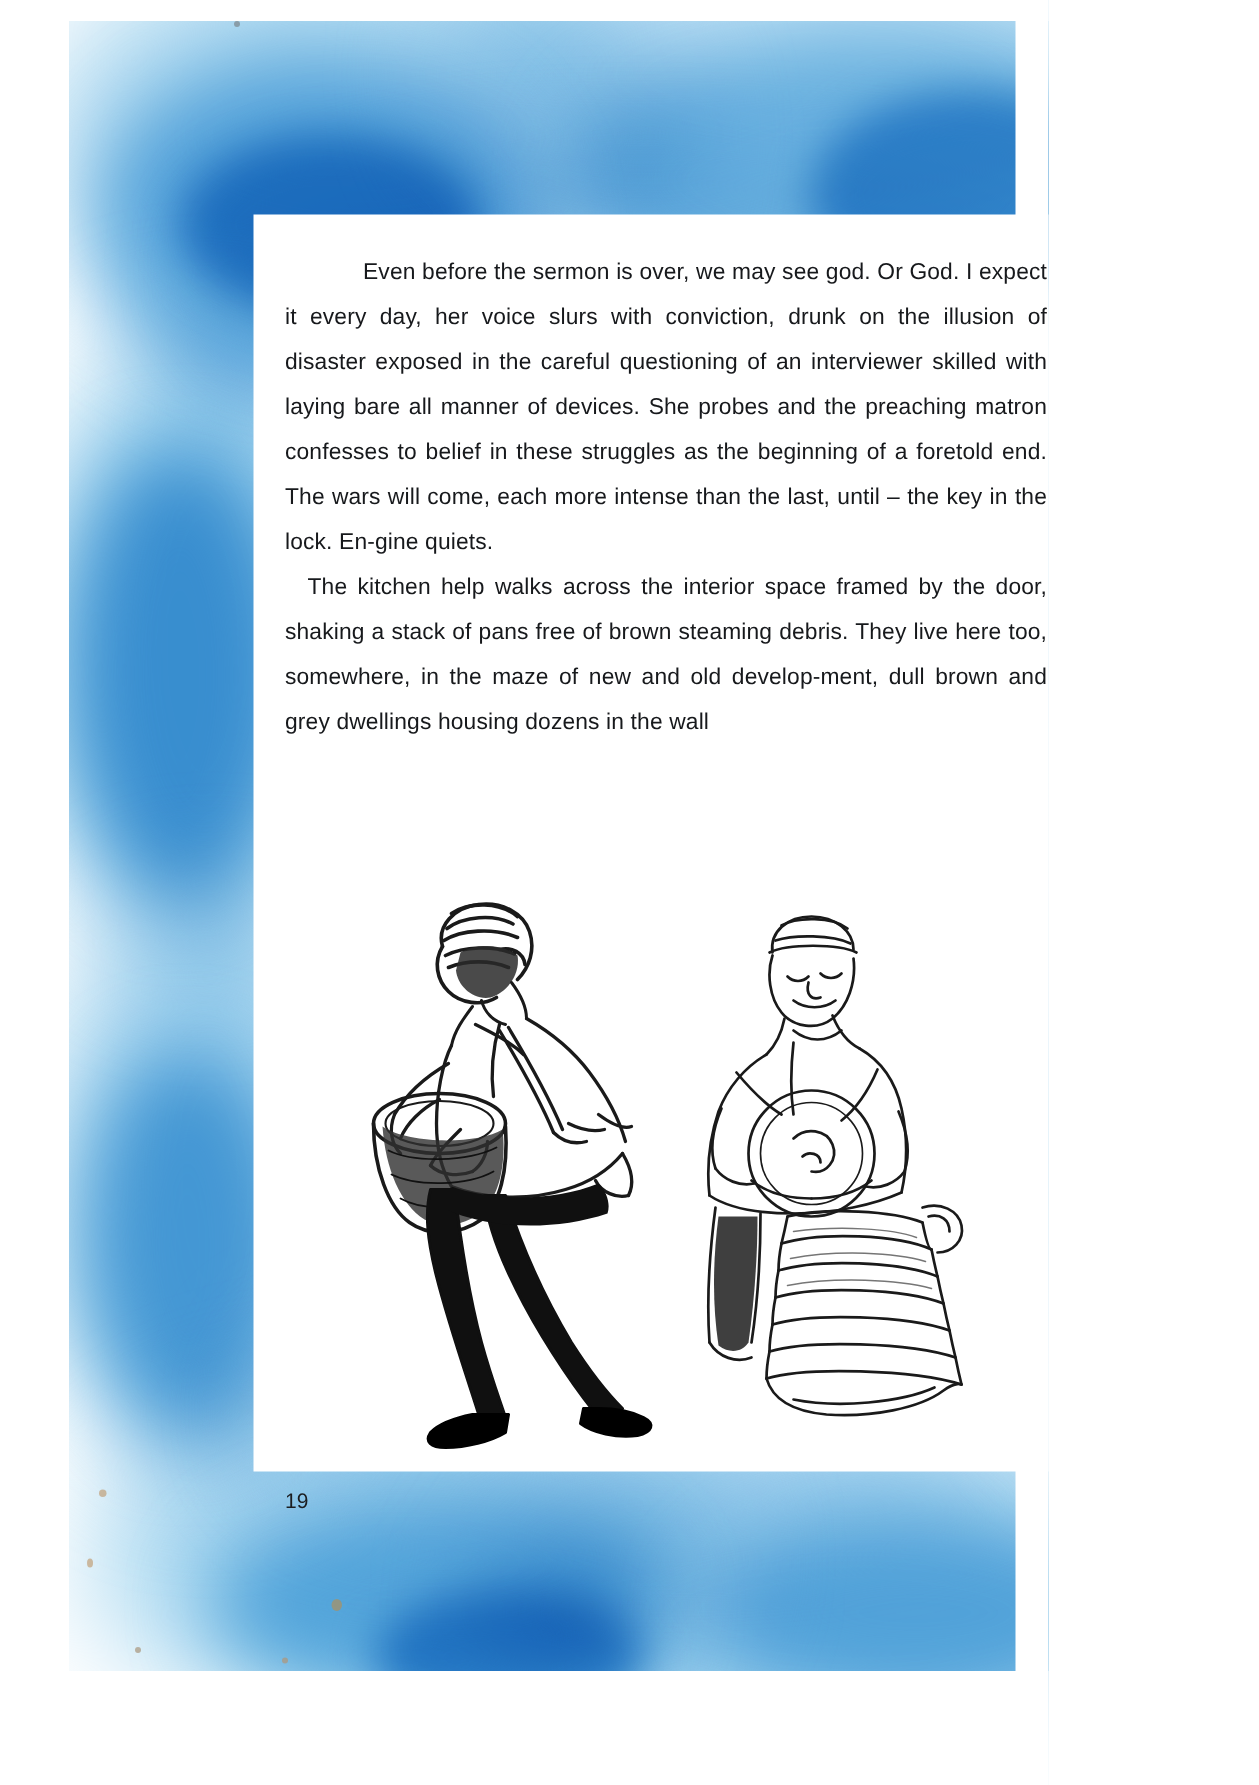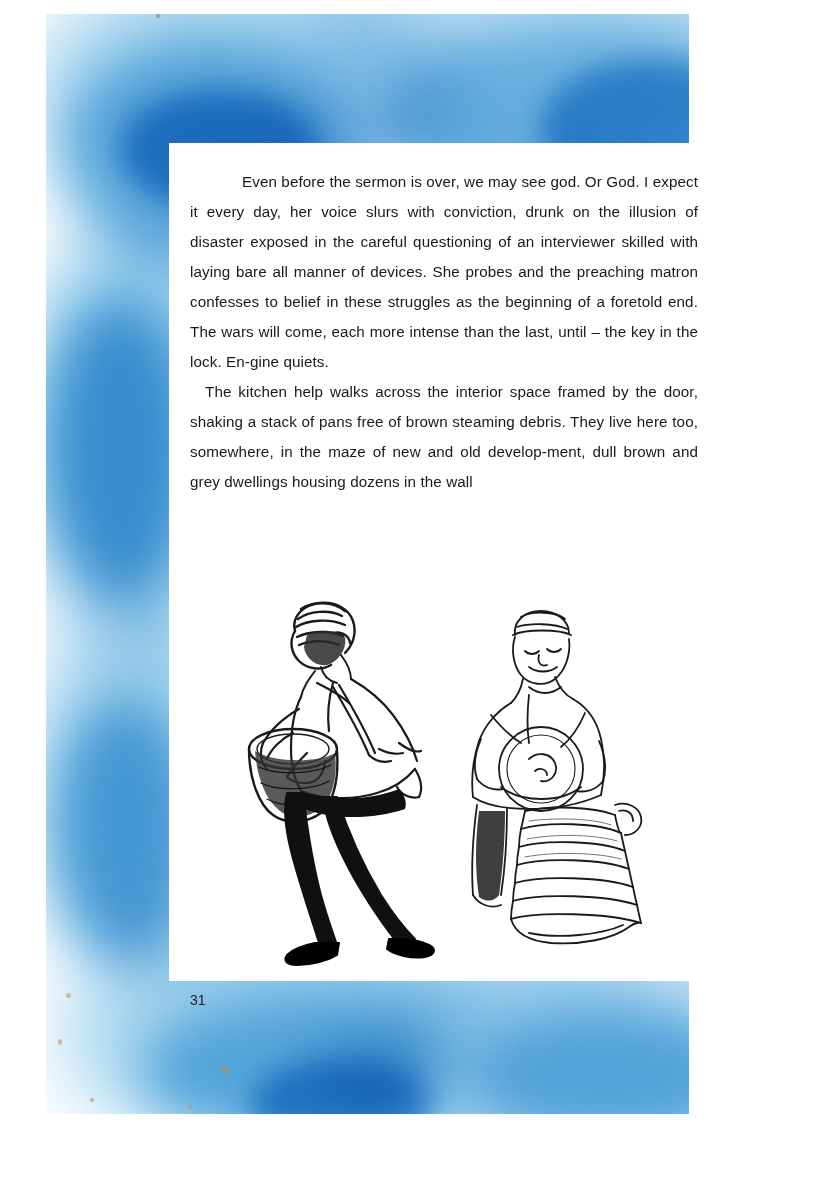--- a/index.html
+++ b/index.html
@@ -13,21 +13,20 @@
     overflow: hidden;
     font-family: "Liberation Sans", sans-serif;
   }
 
   #page {
     position: relative;
     width: 699px;
     height: 1190px;
     background: #ffffff;
     overflow: hidden;
-    padding-left: 12px;
   }
 
   
   .wash-layer {
     position: absolute;
     inset: 0;
     pointer-events: none;
   }
   .wash {
     position: absolute;
@@ -323,15 +322,15 @@
             <path d="M300,238 C330,234 366,236 382,242"></path>
             <path d="M298,256 C330,250 368,252 388,258"></path>
             <path d="M296,274 C328,268 370,270 392,276"></path>
           </g>
         </g>
       </svg>
     </div>
 
   </div>
 
-  <div id="page-number">31</div>
+  <div id="page-number">19</div>
 
 </div>
 
 </body></html>

